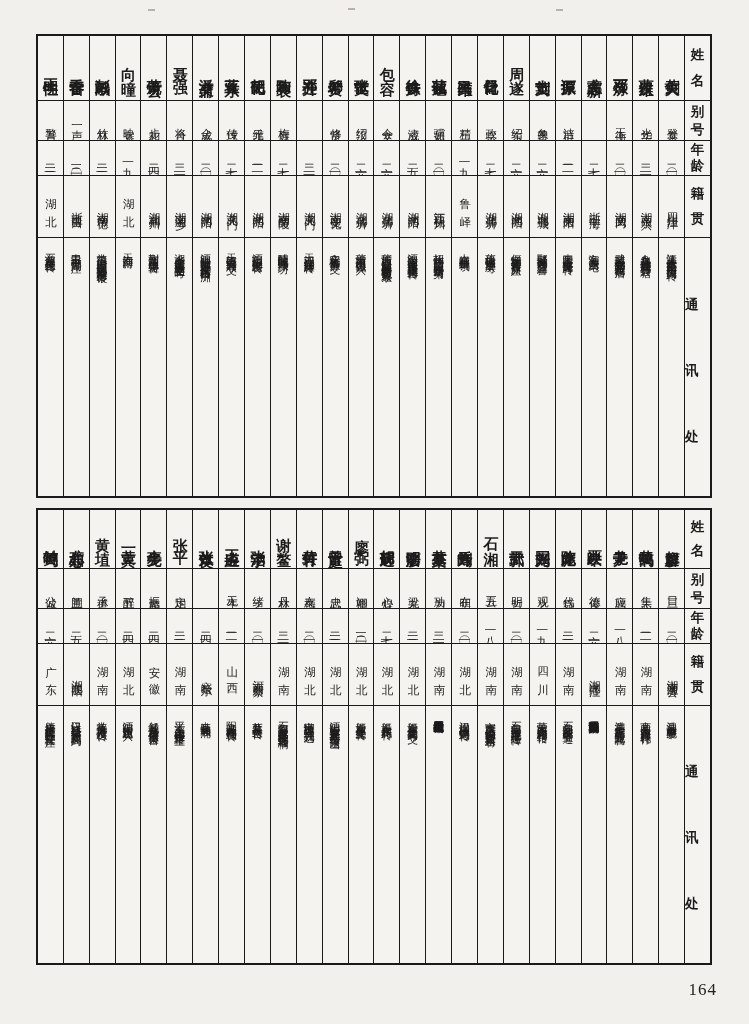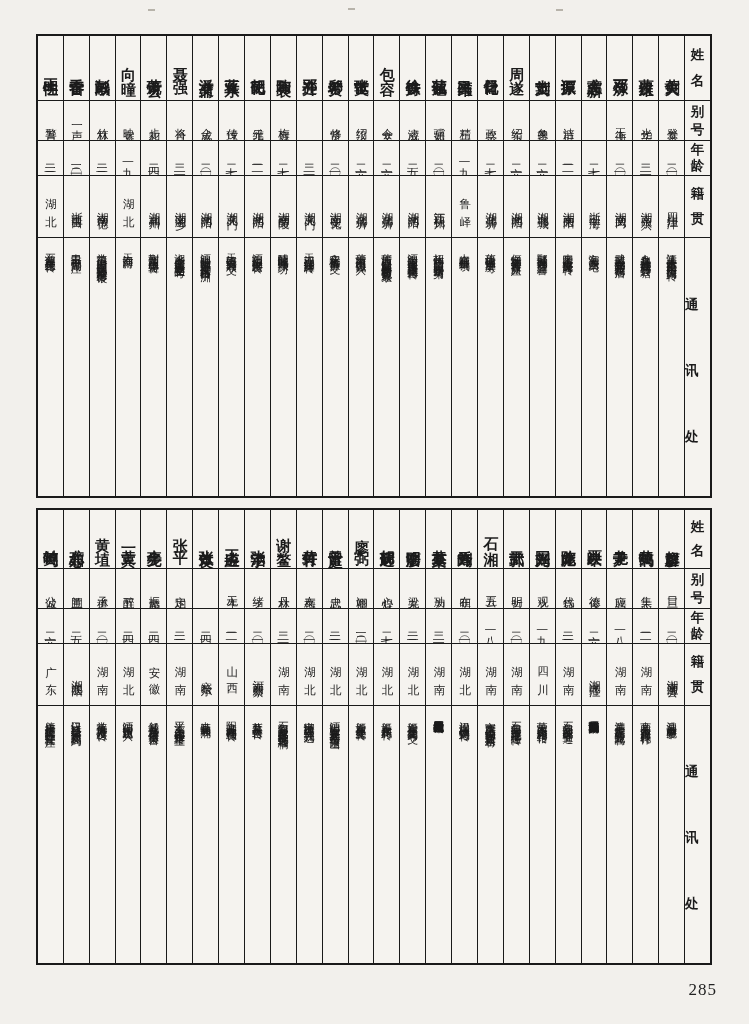--- a/index.html
+++ b/index.html
@@ -950,14 +950,14 @@
           <div class="cell c-origin">
             <span class="vt" style="letter-spacing: 1.5em;">广东</span>
           </div>
           <div class="cell c-addr">
             <span class="vt">肇庆禄步圩天科围交祥安桂庄</span>
           </div>
         </div>
       </div>
     </div>
 
-  <div class="pageno">285</div>
+  <div class="pageno">164</div>
 </div>
 
 </body></html>

